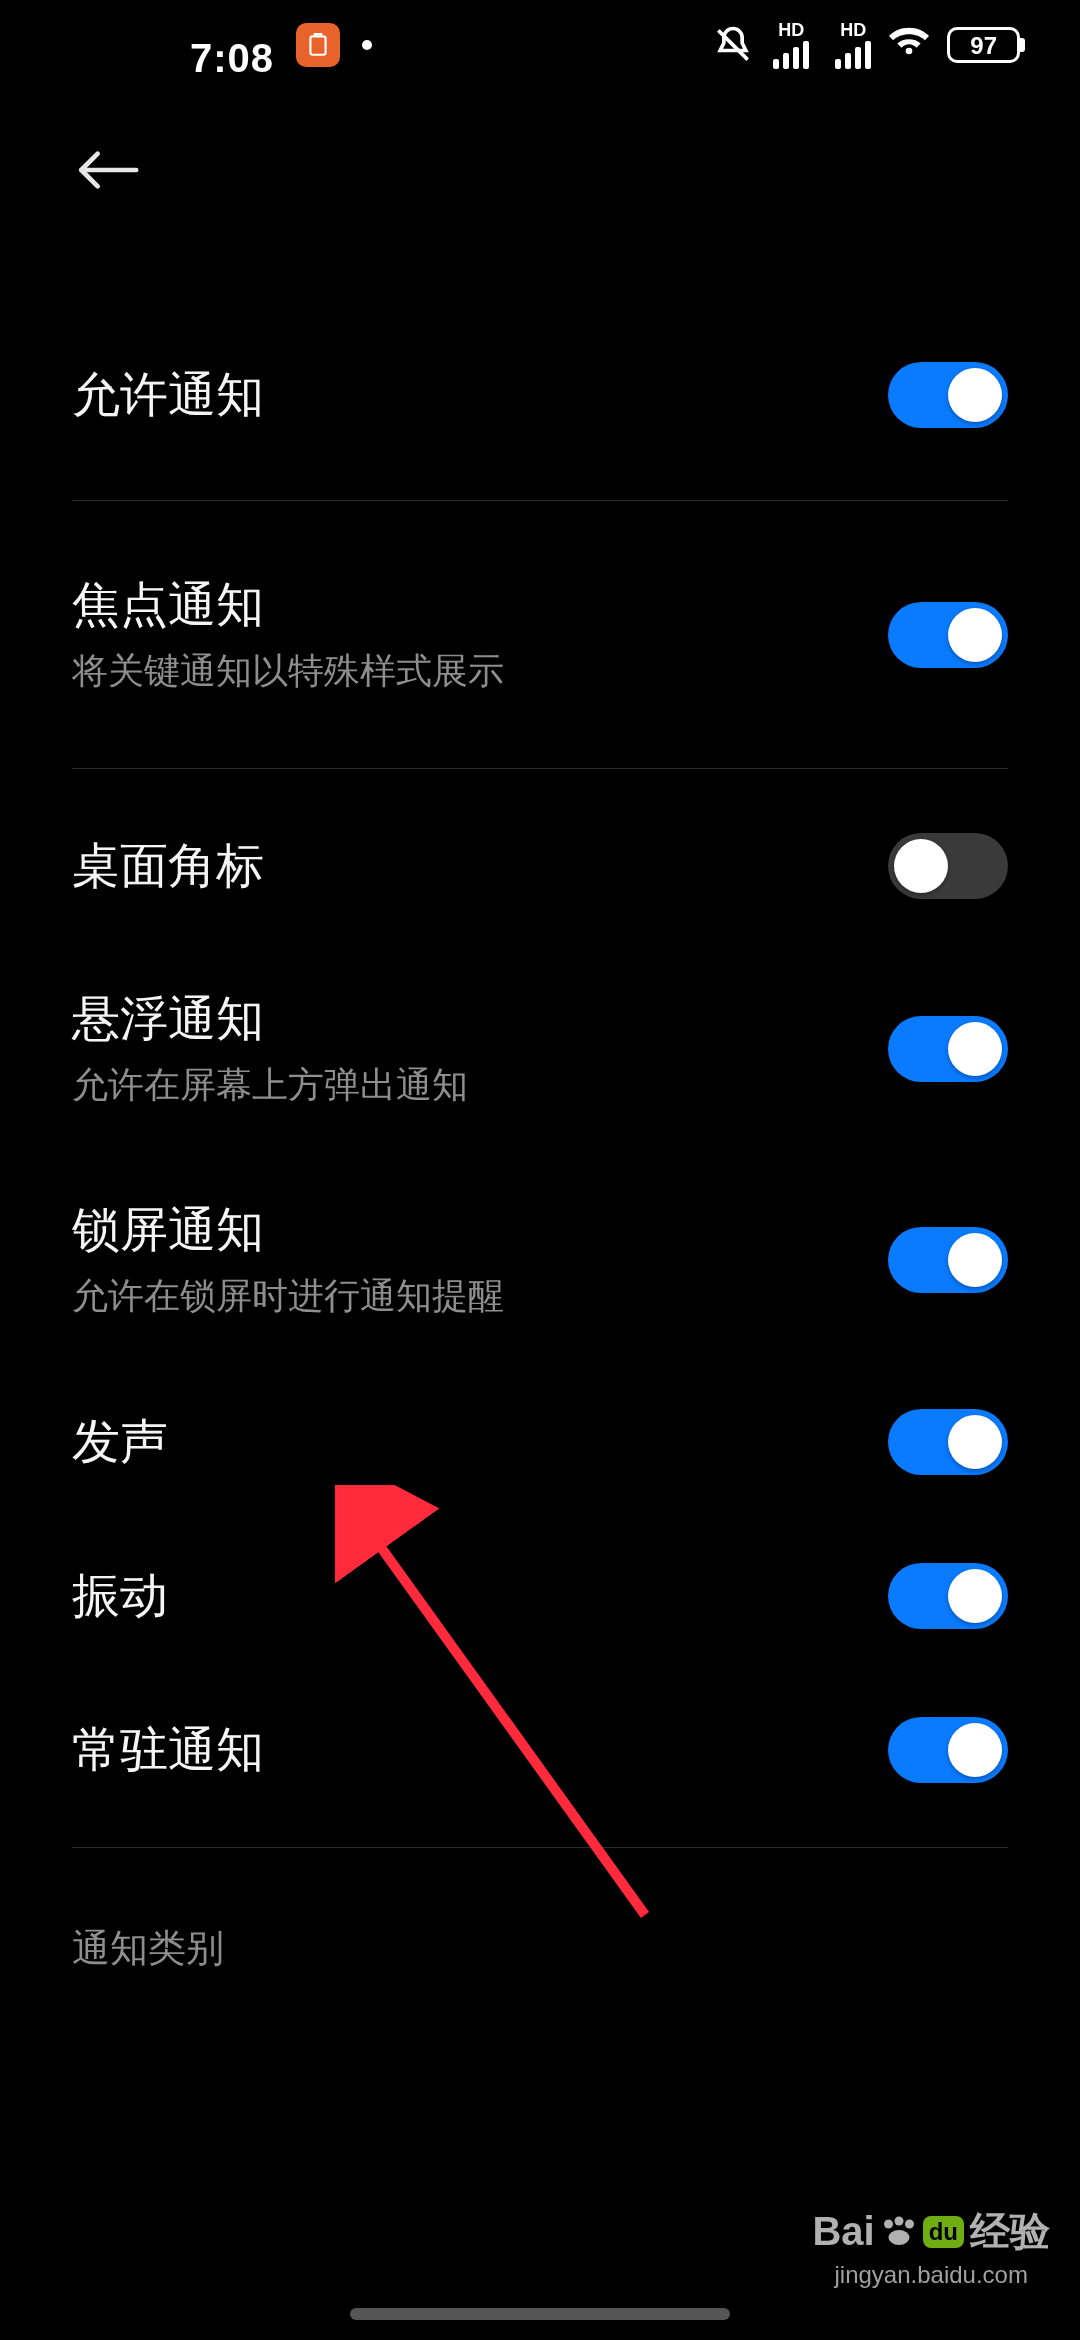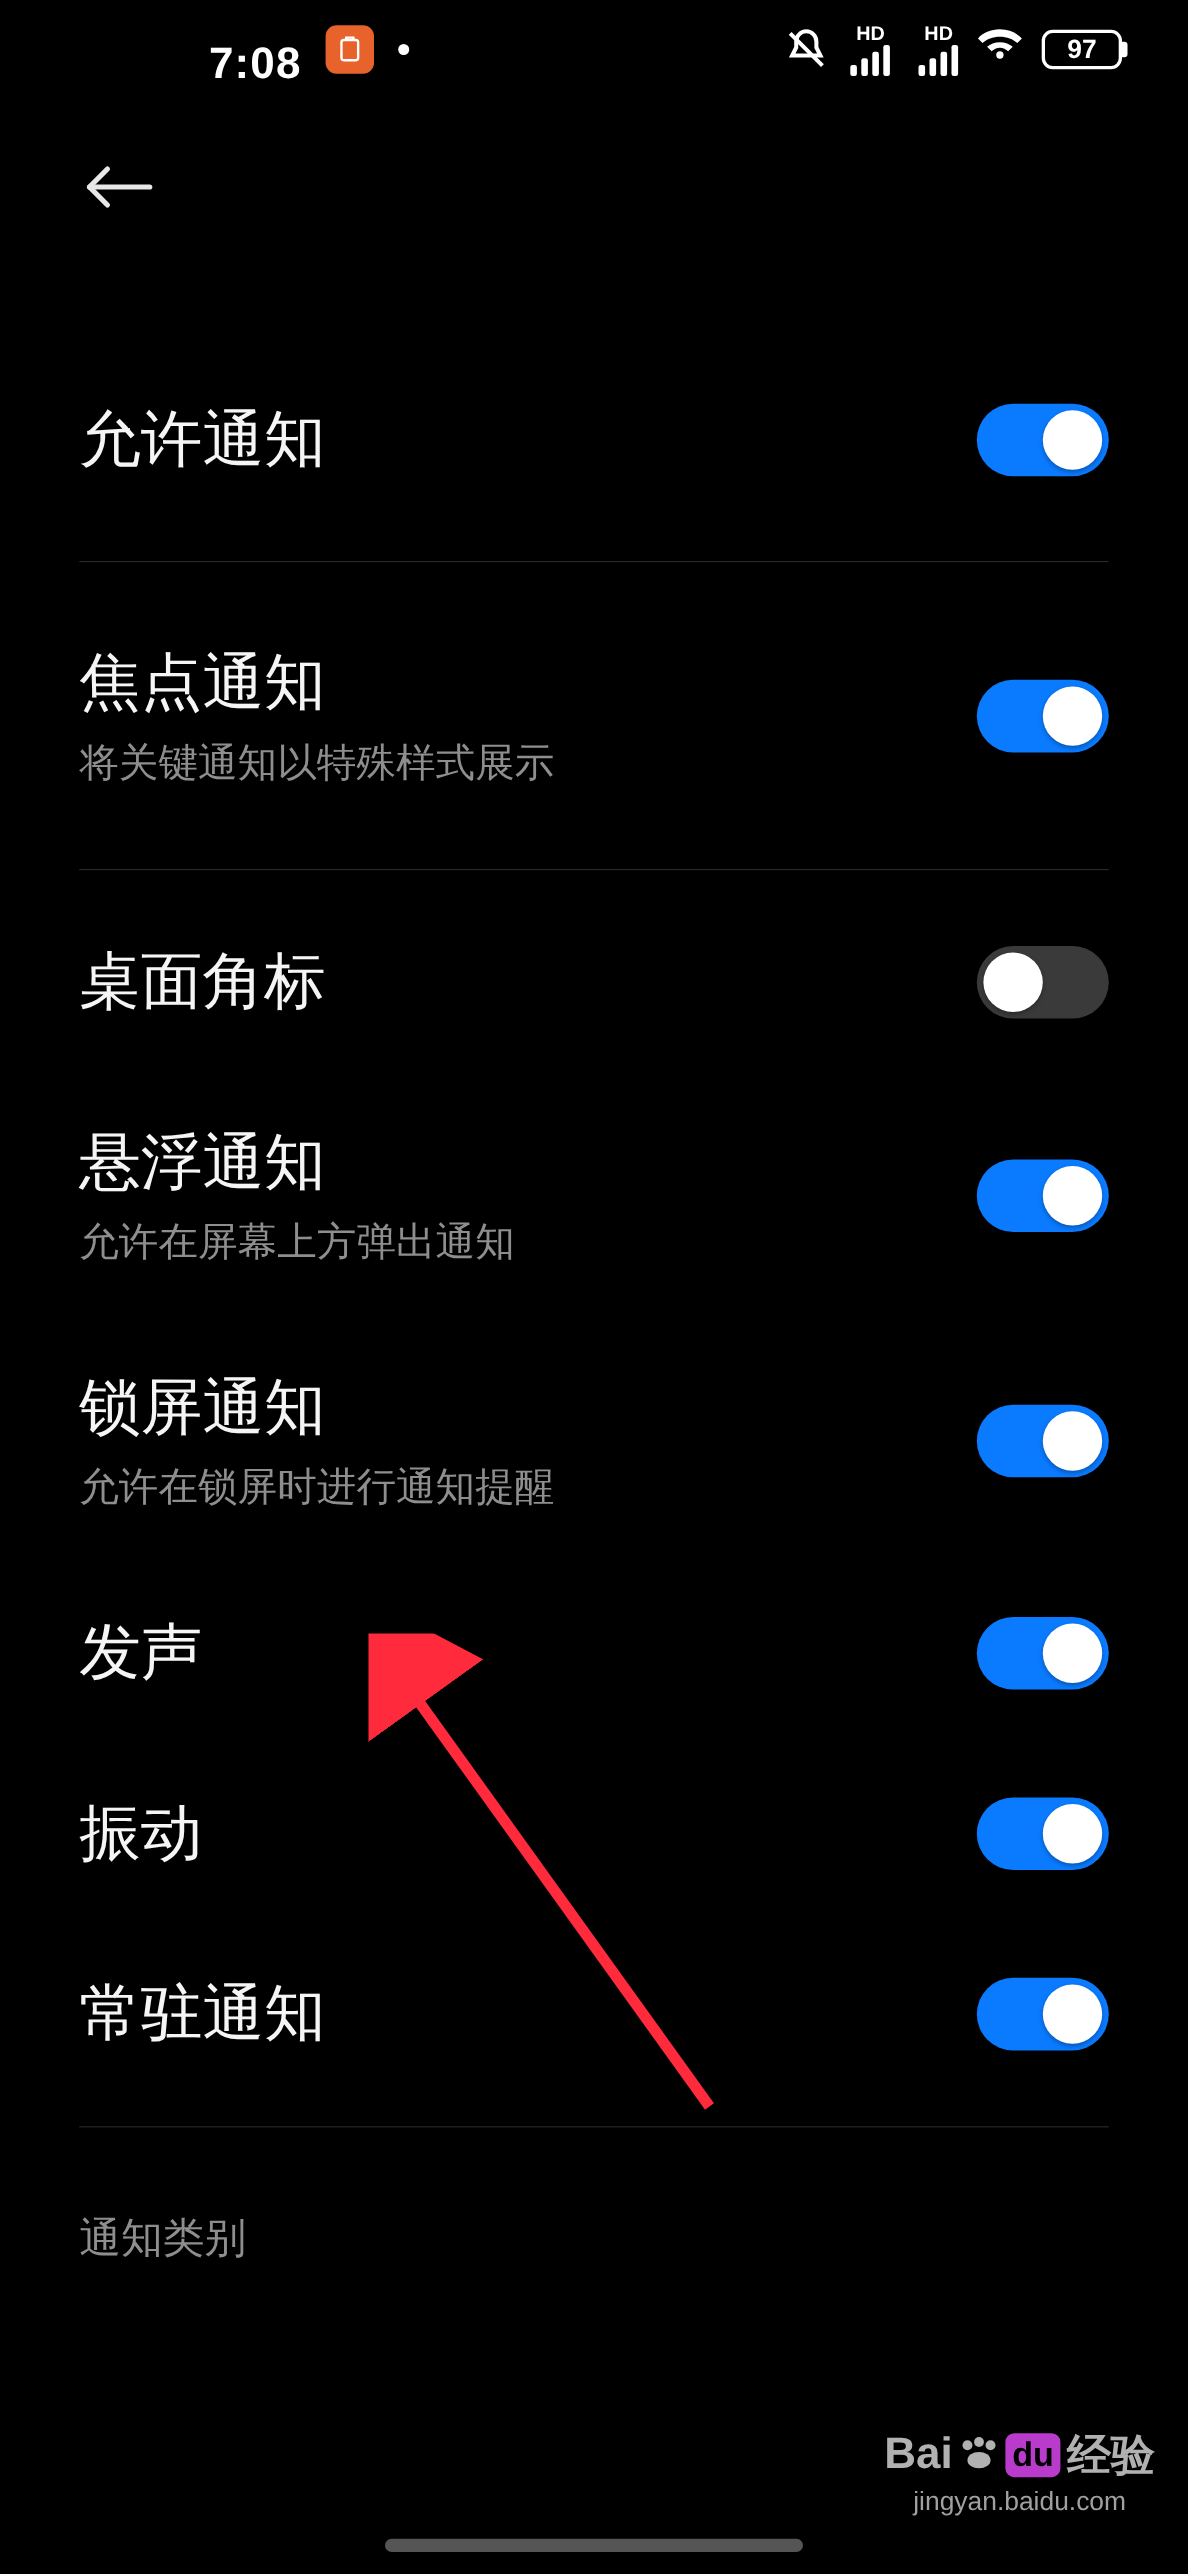--- a/index.html
+++ b/index.html
@@ -68,21 +68,21 @@
   }
 
   
   .content { padding: 0 72px; margin-top: 110px; }
   .row {
     display:flex; align-items:center; justify-content:space-between;
     padding: 44px 0;
   }
   .row.tall { padding: 52px 0; }
   .row-text { display:flex; flex-direction:column; gap:10px; }
-  .row-label { font-size:56px; color:#f5f5f5; font-weight:400; }
+  .row-label { font-size:48px; color:#f5f5f5; font-weight:400; }
   .row-sub { font-size:36px; color:#8e8e8e; }
   .divider { height:1px; background:#2a2a2a; margin: 20px 0; }
   .section-title { font-size:38px; color:#8e8e8e; padding: 55px 0 20px; }
 
   
   .toggle {
     width:120px; height:66px; border-radius:40px;
     position:relative; cursor:pointer; flex-shrink:0;
   }
   .toggle.on { background:#0a7aff; }
@@ -106,22 +106,22 @@
     position:absolute; bottom:20px; left:50%; transform:translateX(-50%);
     width:380px; height:12px; background:#555; border-radius:10px;
   }
   .watermark {
     position:absolute; right:30px; bottom:51px;
     display:flex; flex-direction:column; align-items:center; gap:2px;
     color:#d0d0d0; opacity:.85;
   }
   .wm-top { display:flex; align-items:center; gap:6px; font-size:40px; font-weight:600; }
   .wm-top .du {
-    background:#d946ef; color:#000; border-radius:8px;
-    font-size:31px; padding:2px 6px; font-weight:800;
+    background:#84cc16; color:#000; border-radius:8px;
+    font-size:24px; padding:2px 6px; font-weight:800;
   }
   .wm-sub { font-size:24px; color:#bdbdbd; }
   .paw svg{ width:36px; height:30px; }
 </style>
 </head>
 <body>
 
 <div class="status-bar">
   <div class="status-left">
     <span class="status-time">7:08</span>

